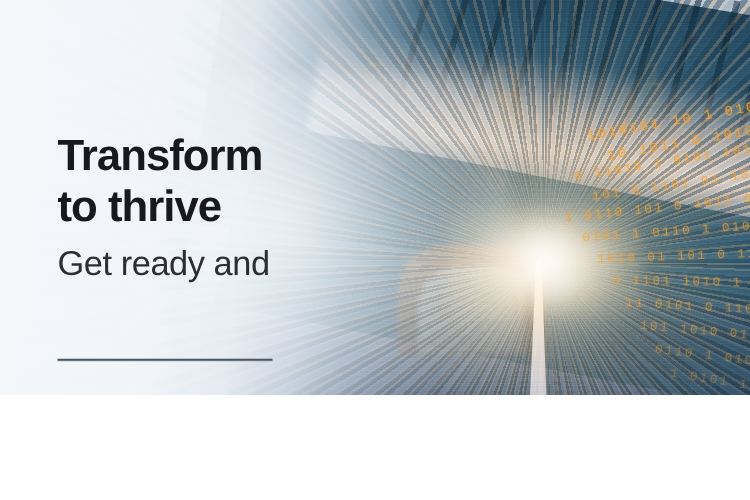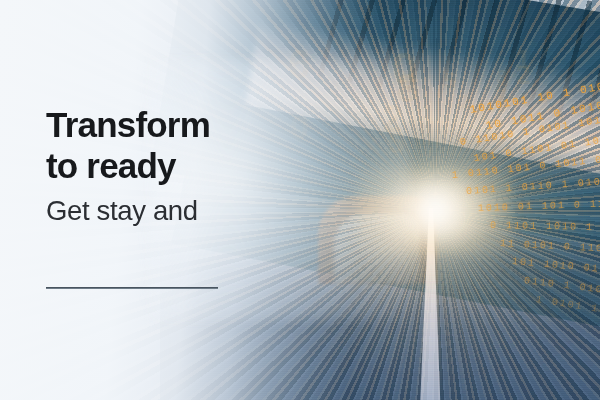--- a/index.html
+++ b/index.html
@@ -8,21 +8,21 @@
     padding: 0;
     background: #ffffff;
   }
   body {
     font-family: "Liberation Sans", sans-serif;
   }
 
   #banner {
     position: relative;
     width: 600px;
-    height: 400px;
+    height: 316px;
     overflow: hidden;
     background: #c3ccd8;
   }
 
   
   .bg-base {
     position: absolute;
     inset: 0;
     background:
       radial-gradient(ellipse 300px 260px at 6% 48%,
@@ -398,19 +398,19 @@
         <span class="digit-row" style="left: 536px; top: 294px; font-size: 10px; opacity: 0.36; transform: rotate(9deg); transform-origin: 0% 50%;">1 0101 1010 0 1101 01 11</span>
       </div>
 
     <div class="grain"></div>
   </div>
 
   <div class="scrim"></div>
   <div class="scrim-soft"></div>
 
   <div class="copy">
-    <h1 class="headline"><span>Transform</span><br><span>to ready</span></h1>
-    <p class="subhead"><span>Get stay and</span><br></p>
+    <h1 class="headline"><span>Transform</span><br><span>to thrive</span></h1>
+    <p class="subhead"><span>Get ready and</span><br></p>
   </div>
 
   <div class="rule"></div>
 
 </div>
 
 </body></html>

